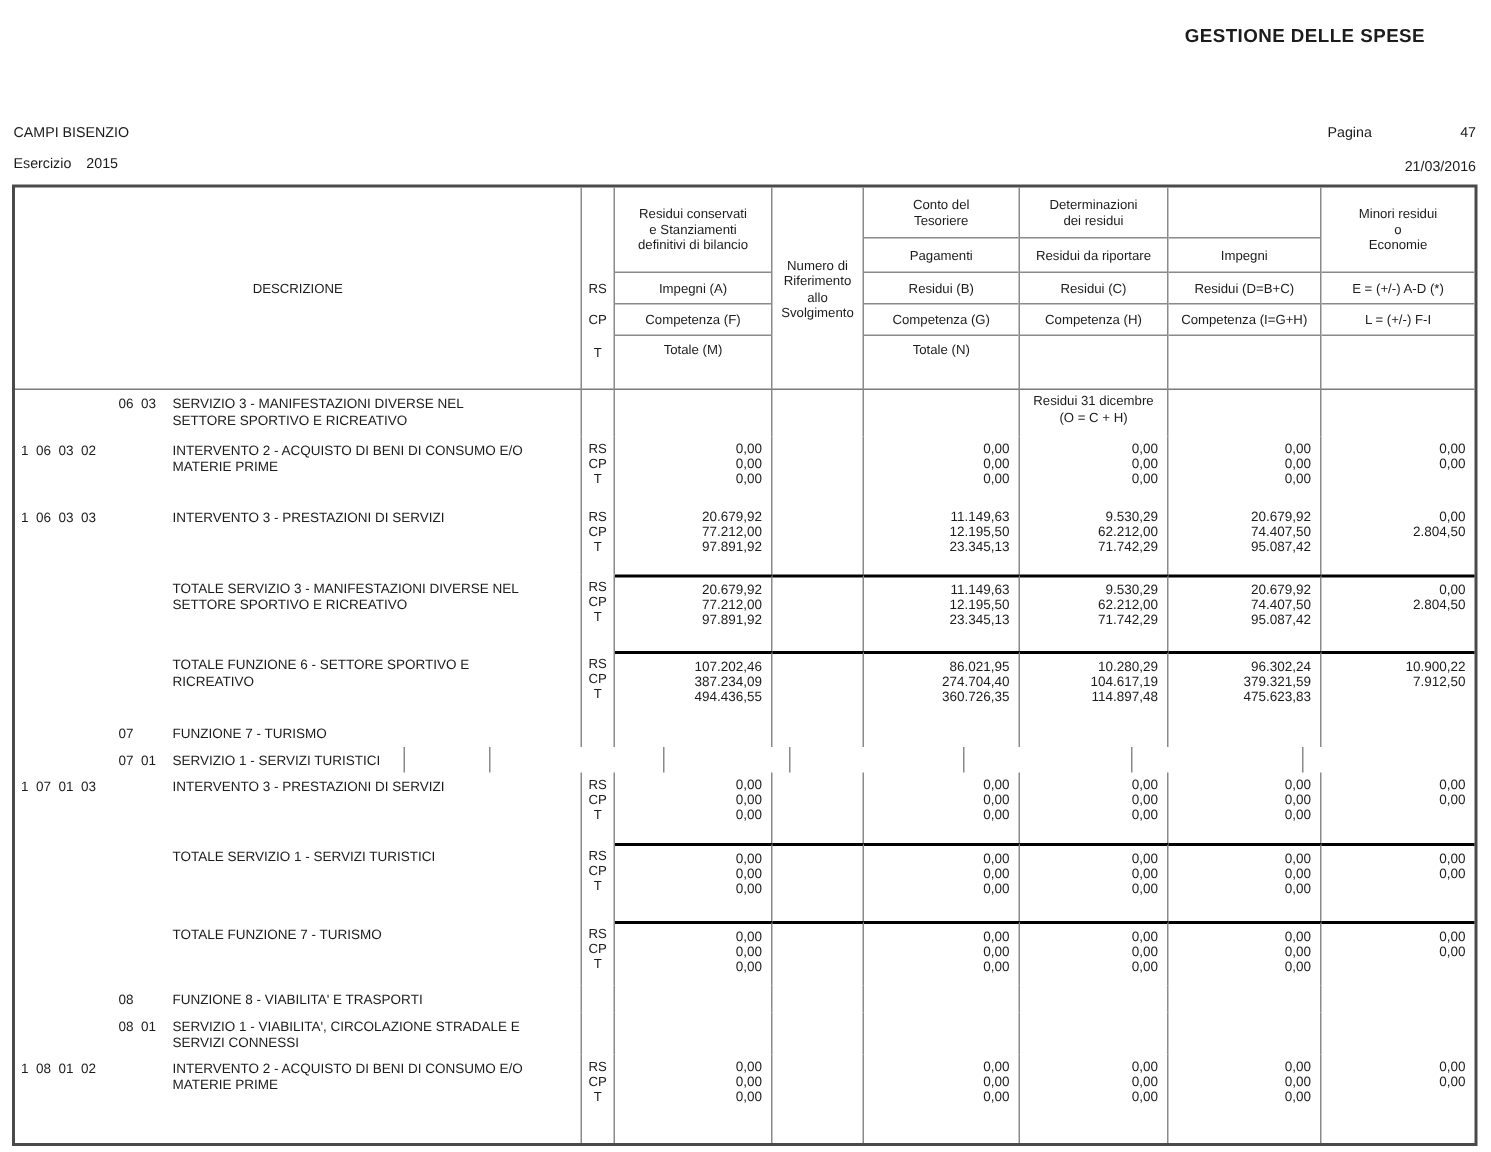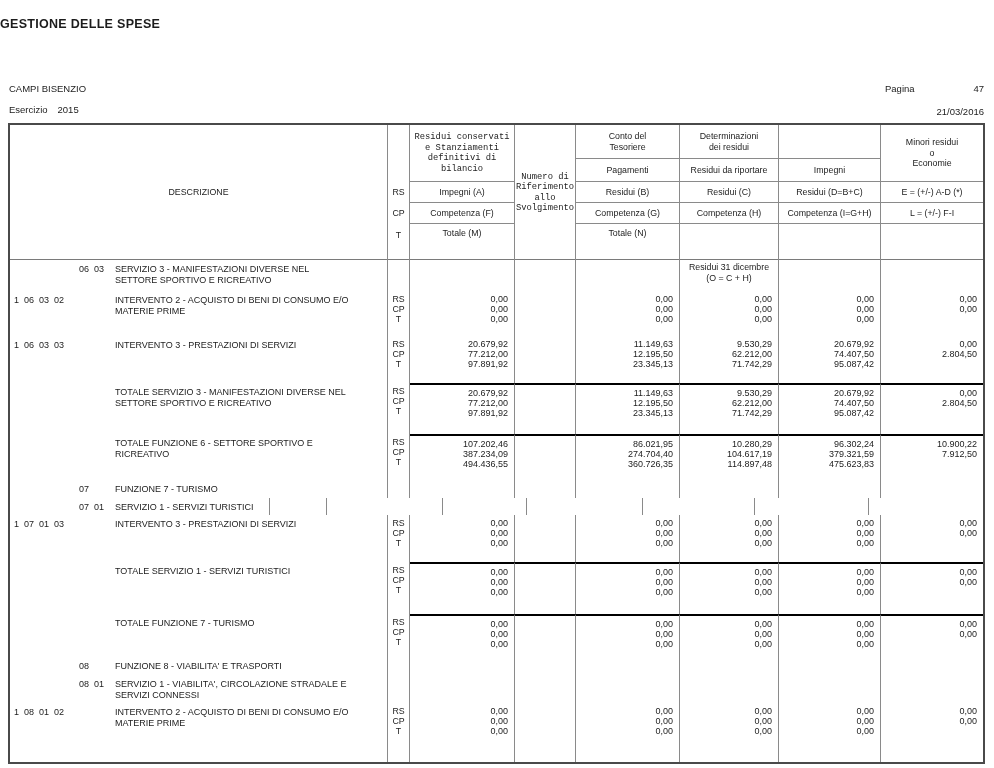--- a/index.html
+++ b/index.html
@@ -5,21 +5,21 @@
   * { margin:0; padding:0; box-sizing:border-box; }
   html,body { background:#ffffff; }
   .page {
     position:relative; width:994px; height:768px; background:#fff;
     font-family:"Liberation Sans", sans-serif; color:#1c1c1c; overflow:hidden;
   }
   .pre { white-space:pre-line; }
 
   
   .report-title {
-    position:absolute; top:17px; left:0; width:950px; text-align:left;
+    position:absolute; top:17px; left:0; width:950px; text-align:right;
     font-size:12.5px; font-weight:bold; letter-spacing:0.3px;
   }
   .entity { position:absolute; top:83px; left:9px; font-size:9.5px; }
   .esercizio { position:absolute; top:104px; left:9px; font-size:9.5px; }
   .esercizio .val { margin-left:10px; }
   .pagina-label { position:absolute; top:83px; left:885px; font-size:9.5px; }
   .pagina-value { position:absolute; top:83px; right:10px; font-size:9.5px; }
   .print-date { position:absolute; top:106px; right:10px; font-size:9.5px; }
 
   
@@ -76,30 +76,30 @@
         <div class="hcell" style="height:135px;">DESCRIZIONE</div>
       </div>
 
       <div class="hcol w-rs">
         <span class="rs-hdr-label" style="top:62px;">RS</span>
         <span class="rs-hdr-label" style="top:83px;">CP</span>
         <span class="rs-hdr-label" style="top:105px;">T</span>
       </div>
 
       <div class="hcol w-a">
-        <div class="hcell hb pre" style="height:57px;font-family:Liberation Mono, monospace;">Residui conservati
+        <div class="hcell hb pre" style="height:57px;">Residui conservati
 e Stanziamenti
 definitivi di bilancio</div>
         <div class="hcell hb" style="height:21px;">Impegni (A)</div>
         <div class="hcell hb" style="height:21px;">Competenza (F)</div>
         <div class="hcell topalign" style="height:36px;">Totale (M)</div>
       </div>
 
       <div class="hcol w-n">
-        <div class="hcell pre" style="height:135px;font-family:Liberation Mono, monospace;">Numero di
+        <div class="hcell pre" style="height:135px;">Numero di
 Riferimento
 allo
 Svolgimento</div>
       </div>
 
       <div class="hcol w-b">
         <div class="hcell hb pre" style="height:34px;">Conto del
 Tesoriere</div>
         <div class="hcell hb" style="height:23px;">Pagamenti</div>
         <div class="hcell hb" style="height:21px;">Residui (B)</div>

